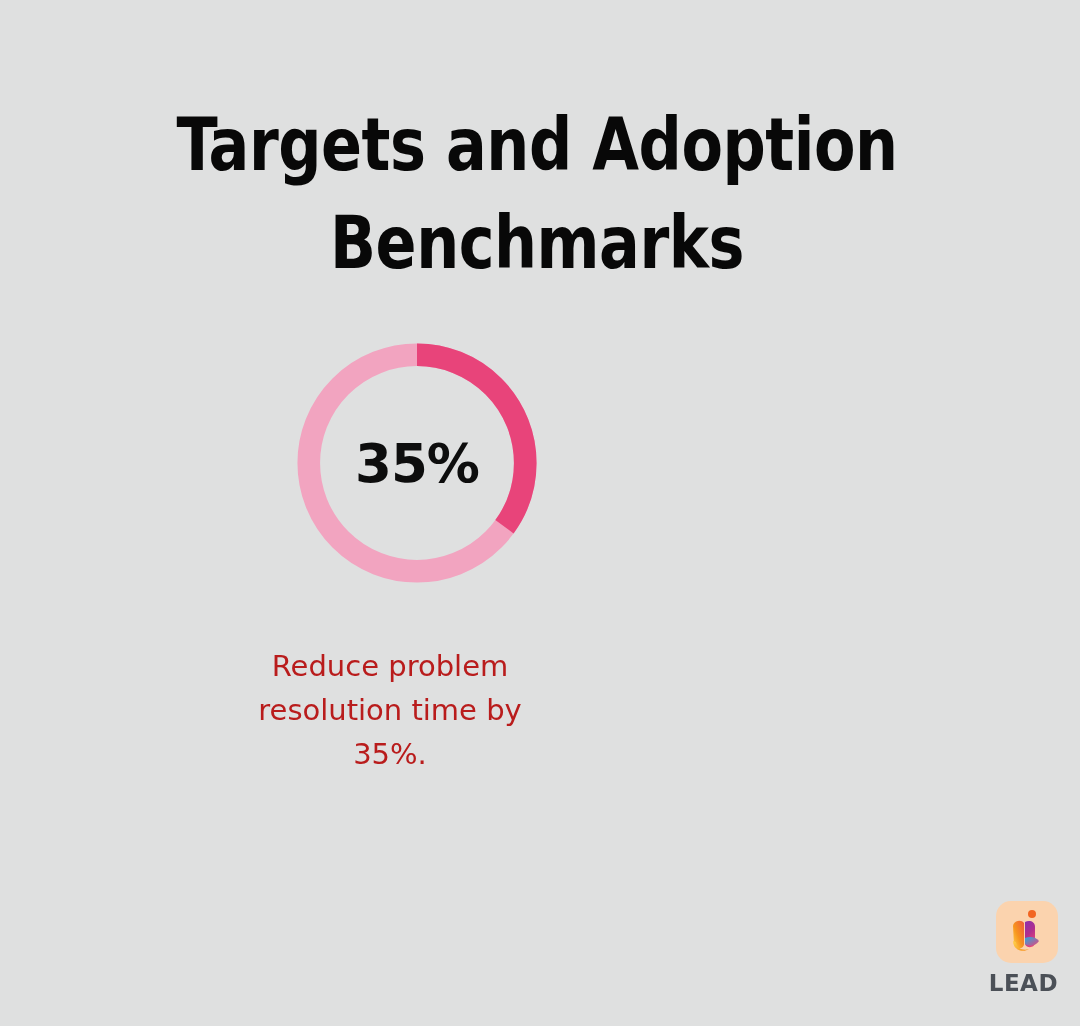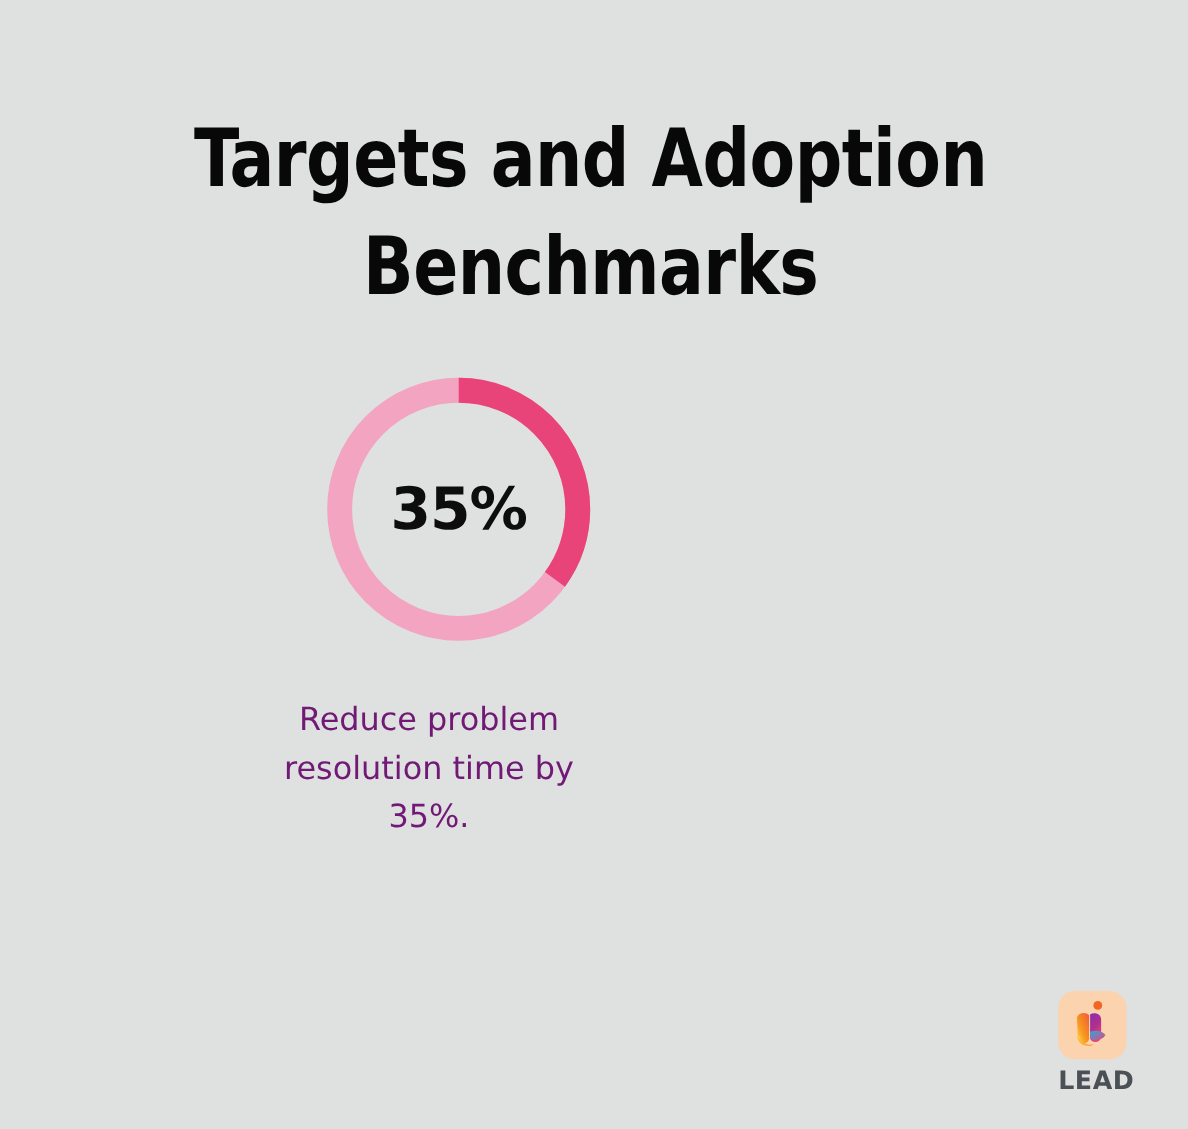--- a/index.html
+++ b/index.html
@@ -75,39 +75,39 @@
     align-items: center;
     justify-content: center;
     font-family: "DejaVu Sans", sans-serif;
     font-weight: 700;
     font-size: 53px;
     color: #0d0d0d;
     letter-spacing: -1px;
   }
 
   .caption {
-    margin-top: 18px;
+    margin-top: 30px;
     width: 300px;
     text-align: center;
     font-family: "DejaVu Sans", "Liberation Sans", sans-serif;
     font-size: 29px;
     line-height: 44px;
-    color: #701a75;
+    color: #b91c1c;
     font-weight: 400;
   }
 
   
   .logo {
     position: absolute;
     right: 22px;
     bottom: 30px;
     width: 96px;
     display: flex;
     flex-direction: column;
-    align-items: flex-start;
+    align-items: flex-end;
   }
   .logo-badge {
     width: 62px;
     height: 62px;
     border-radius: 15px;
     background: #fbd3ae;
     display: flex;
     align-items: center;
     justify-content: center;
     overflow: hidden;

